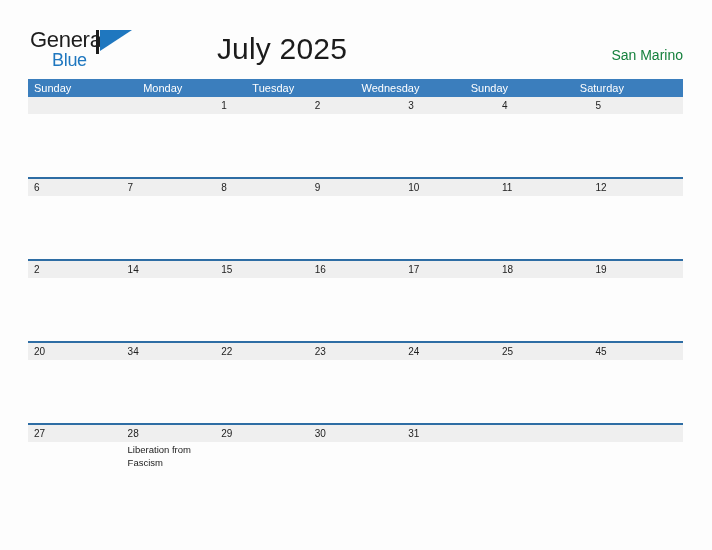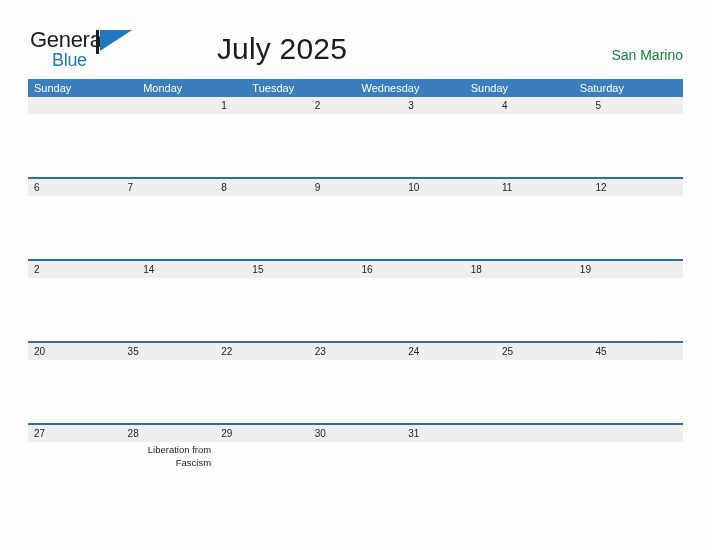--- a/index.html
+++ b/index.html
@@ -160,21 +160,20 @@
     line-height: 17px;
     color: #222;
     white-space: nowrap;
     overflow: hidden;
   }
   .body-cell {
     flex: 1 1 0;
     box-sizing: border-box;
     padding: 2px 4px 0 6px;
     overflow: hidden;
-    text-align: right;
   }
   .event {
     font-size: 9.5px;
     line-height: 12.5px;
     color: #1b1b1b;
     word-wrap: break-word;
   }
 </style>
 </head>
 <body>
@@ -278,20 +277,21 @@
           </div>
       </div>
     </div>
 
     <div class="week ruled">
       <div class="daterow">
         <div class="date-cell">2</div>
         <div class="date-cell">14</div>
         <div class="date-cell">15</div>
         <div class="date-cell">16</div>
+        <div class="date-cell">17</div>
         <div class="date-cell">18</div>
         <div class="date-cell">19</div>
       </div>
       <div class="bodyrow">
         <div class="body-cell">
             <div class="event"></div>
           </div>
         <div class="body-cell">
             <div class="event"></div>
           </div>
@@ -309,21 +309,21 @@
           </div>
         <div class="body-cell">
             <div class="event"></div>
           </div>
       </div>
     </div>
 
     <div class="week ruled">
       <div class="daterow">
         <div class="date-cell">20</div>
-        <div class="date-cell">35</div>
+        <div class="date-cell">34</div>
         <div class="date-cell">22</div>
         <div class="date-cell">23</div>
         <div class="date-cell">24</div>
         <div class="date-cell">25</div>
         <div class="date-cell">45</div>
       </div>
       <div class="bodyrow">
         <div class="body-cell">
             <div class="event"></div>
           </div>

